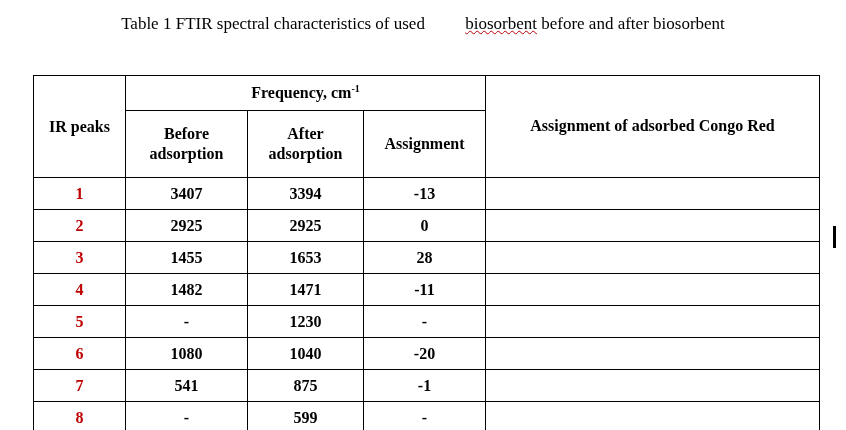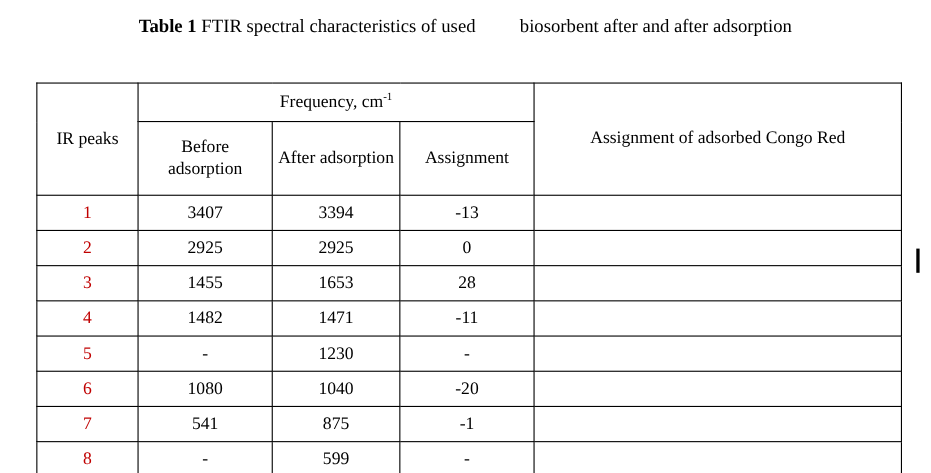--- a/index.html
+++ b/index.html
@@ -22,23 +22,24 @@
   }
   .caption {
     text-align: center;
     font-size: 17px;
     margin-top: 14px;
     margin-bottom: 0;
     line-height: 1.2;
     white-space: nowrap;
   }
   .caption .bold {
-    font-weight: bold;
+    font-weight: normal;
   }
   .squiggle {
+    text-decoration: underline;
     text-decoration-style: wavy;
     text-decoration-color: #c00000;
     text-decoration-thickness: 1px;
     margin-left: 36px;
   }
   .table-wrap {
     position: absolute;
     left: 33px;
     top: 61px;
     width: 786px;
@@ -46,21 +47,21 @@
   table.ftir {
     border-collapse: collapse;
     table-layout: fixed;
     width: 786px;
     font-size: 16px;
   }
   table.ftir td, table.ftir th {
     border: 1px solid #000000;
     text-align: center;
     vertical-align: middle;
-    font-weight: normal;
+    font-weight: bold;
     padding: 2px 3px;
   }
   .col-peaks { width: 92px; }
   .col-before { width: 122px; }
   .col-after { width: 116px; }
   .col-diff { width: 122px; }
   .col-assign { width: 334px; }
 
   .hdr-freq {
     height: 30px;
@@ -91,21 +92,21 @@
     height: 22px;
     background: #000000;
   }
 </style>
 </head>
 <body>
 
 <div class="page">
 
   <div class="caption">
-    <span class="bold">Table 1</span><span> FTIR spectral characteristics of used </span><span class="squiggle">biosorbent</span><span> after and after adsorption</span>
+    <span class="bold">Table 1</span><span> FTIR spectral characteristics of used </span><span class="squiggle">biosorbent</span><span> before and after biosorbent</span>
   </div>
 
   <div class="table-wrap">
     <table class="ftir">
       <colgroup>
         <col class="col-peaks">
         <col class="col-before">
         <col class="col-after">
         <col class="col-diff">
         <col class="col-assign">

